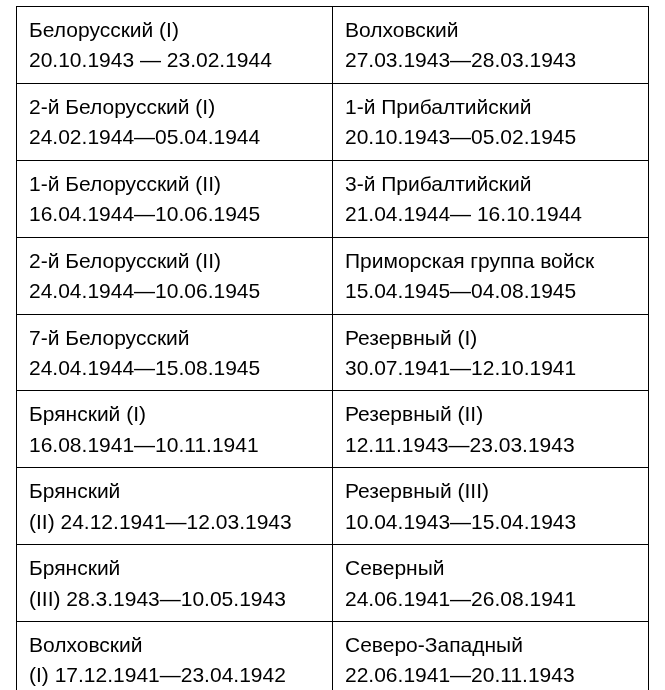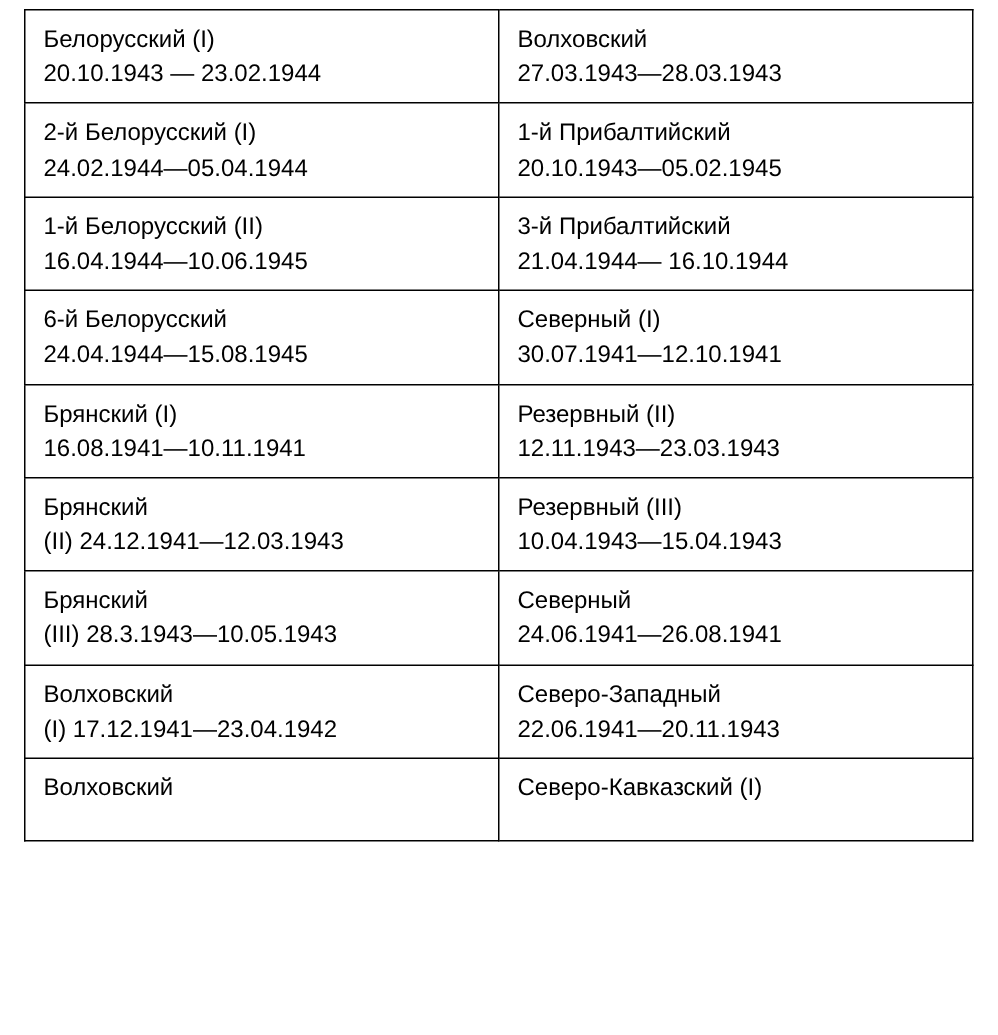--- a/index.html
+++ b/index.html
@@ -23,21 +23,21 @@
   table.fronts-table {
     border-collapse: collapse;
     width: 633px;
     margin: 6px 16px 0 16px;
     table-layout: fixed;
   }
   table.fronts-table td {
     border: 1.5px solid #000000;
     vertical-align: top;
     padding: 8px 10px 7px 12px;
-    font-size: 16px;
+    font-size: 21px;
     line-height: 1.45;
     width: 50%;
     height: 55px;
     box-sizing: border-box;
   }
   .cell-line {
     display: block;
     white-space: pre-wrap;
   }
 </style>
@@ -76,28 +76,38 @@
         <td>
           <span class="cell-line">1-й Белорусский (II)</span>
           <span class="cell-line">16.04.1944—10.06.1945</span>
         </td>
         <td>
           <span class="cell-line">3-й Прибалтийский</span>
           <span class="cell-line">21.04.1944— 16.10.1944</span>
         </td>
       </tr>
 
+      <tr>
+        <td>
+          <span class="cell-line">2-й Белорусский (II)</span>
+          <span class="cell-line">24.04.1944—10.06.1945</span>
+        </td>
+        <td>
+          <span class="cell-line">Приморская группа войск</span>
+          <span class="cell-line">15.04.1945—04.08.1945</span>
+        </td>
+      </tr>
 
       <tr>
         <td>
-          <span class="cell-line">6-й Белорусский</span>
+          <span class="cell-line">7-й Белорусский</span>
           <span class="cell-line">24.04.1944—15.08.1945</span>
         </td>
         <td>
-          <span class="cell-line">Северный (I)</span>
+          <span class="cell-line">Резервный (I)</span>
           <span class="cell-line">30.07.1941—12.10.1941</span>
         </td>
       </tr>
 
       <tr>
         <td>
           <span class="cell-line">Брянский (I)</span>
           <span class="cell-line">16.08.1941—10.11.1941</span>
         </td>
         <td>

